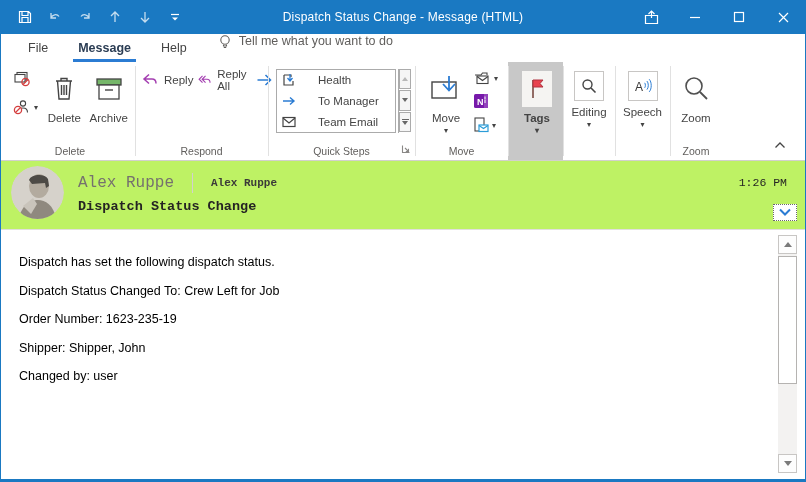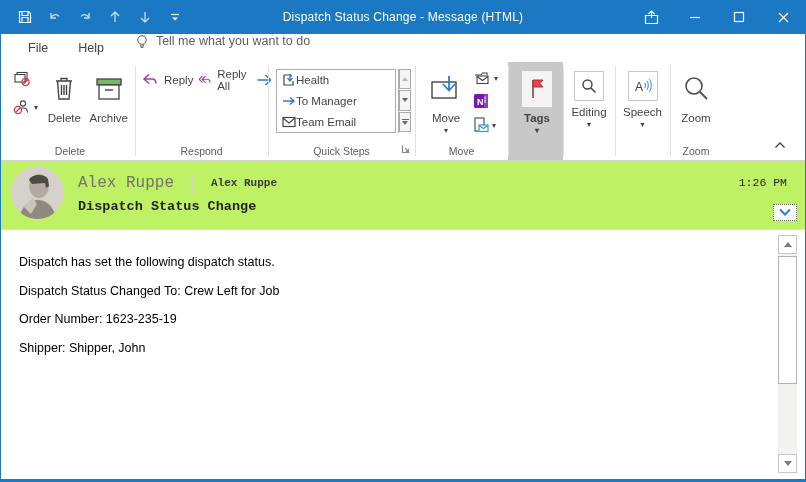--- a/index.html
+++ b/index.html
@@ -70,21 +70,21 @@
   .mini-caret { font-size: 8px; color: #444; }
 
   .respond-list { display: flex; flex-direction: row; gap: 5px; padding-top: 4px; }
   .respond-item { display: flex; align-items: center; gap: 6px; font-size: 11.5px; color: #444; height: 18px; }
   .respond-icons { display: flex; flex-direction: column; gap: 14px; padding: 8px 2px 0 14px; }
 
   .qs-box {
     width: 122px; border: 1px solid #ababab; background: #fff; margin-top: 2px;
     display: flex; flex-direction: column; height: 64px;
   }
-  .qs-item { display: flex; align-items: center; gap: 0; font-size: 11.5px; color: #444; height: 21px; padding-left: 5px; }
+  .qs-item { display: flex; align-items: center; gap: 22px; font-size: 11.5px; color: #444; height: 21px; padding-left: 5px; }
   .qs-scroll { width: 13px; border-left: 1px solid #ababab; margin: 2px 0 2px 2px; display: flex; flex-direction: column; height: 64px; }
   .qs-sbtn { flex: 1; display: flex; align-items: center; justify-content: center; border: 1px solid #ababab; background: #f5f5f5; margin-bottom: 1px; }
   .tri-up { width:0; height:0; border-left:3.5px solid transparent; border-right:3.5px solid transparent; border-bottom:4px solid #b8b8b8; }
   .tri-down { width:0; height:0; border-left:3.5px solid transparent; border-right:3.5px solid transparent; border-top:4px solid #666; }
   .tri-more { display:flex; flex-direction:column; align-items:center; }
   .tri-more .bar { width:7px; height:1px; background:#666; margin-bottom:1px; }
 
   .dialog-launcher { position: absolute; right: 4px; top: 2px; }
 
   .tags-group { background: #c8c8c8; width: 55px; }
@@ -185,20 +185,21 @@
       <span class="win-btn">
         <svg width="13" height="13" viewBox="0 0 13 13">
             <path d="M2 2l9 9 M11 2l-9 9" stroke="#fff" stroke-width="1.2"></path>
           </svg>
       </span>
     </div>
   </div>
 
   <div class="tabrow">
     <div class="tab">File</div>
+    <div class="tab active">Message</div>
     <div class="tab">Help</div>
     <div class="tellme">
       <svg width="14" height="16" viewBox="0 0 14 16">
           <circle cx="7" cy="6" r="4.2" fill="none" stroke="#605e5c" stroke-width="1.1"></circle>
           <path d="M5.5 10.5v1.5h3v-1.5 M5.8 13.5h2.4" stroke="#605e5c" stroke-width="1.1" fill="none"></path>
         </svg>
       <span>Tell me what you want to do</span>
     </div>
   </div>
 
@@ -479,20 +480,21 @@
           <path d="M2 1.5L7 6.5l5-5" fill="none" stroke="#2b7cd3" stroke-width="2"></path>
         </svg>
     </div>
   </div>
 
   <div class="msgbody">
     <p>Dispatch has set the following dispatch status.</p>
     <p>Dispatch Status Changed To: Crew Left for Job</p>
     <p>Order Number: 1623-235-19</p>
     <p>Shipper: Shipper, John</p>
+    <p>Changed by: user</p>
 
     <div class="scrollbar">
       <span class="sb-btn">
           <span class="sb-tri-up"></span>
         </span>
       <span class="sb-thumb"></span>
       <span class="sb-track"></span>
       <span class="sb-btn">
           <span class="sb-tri-down"></span>
         </span>

